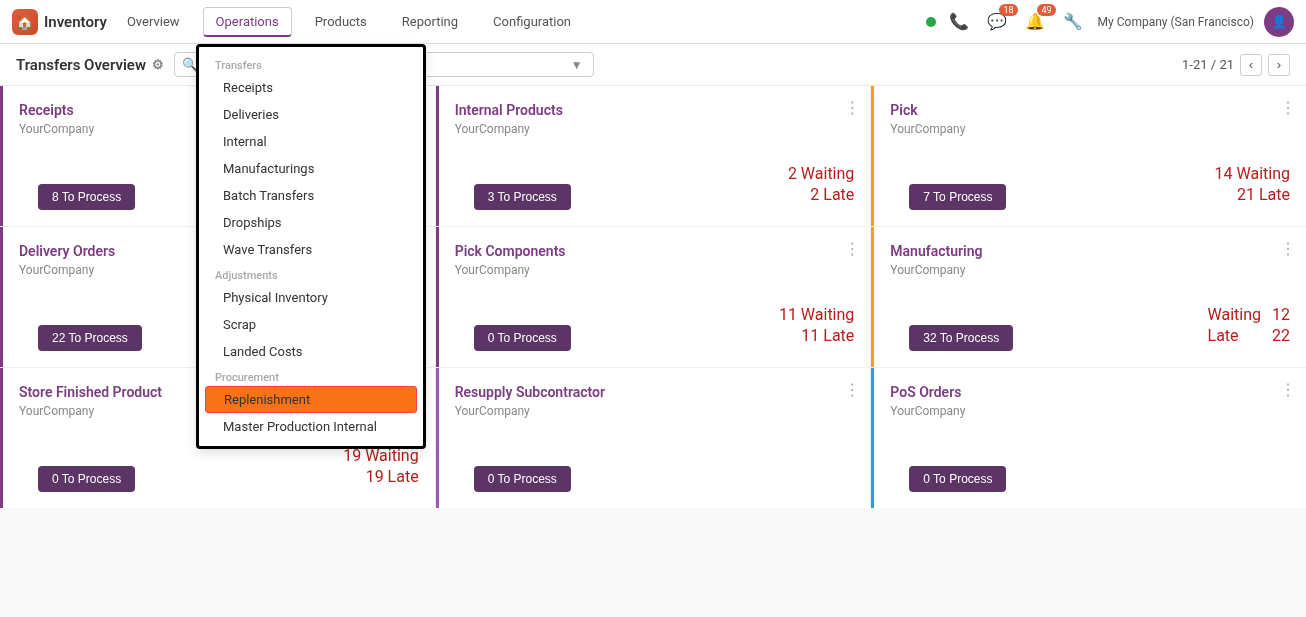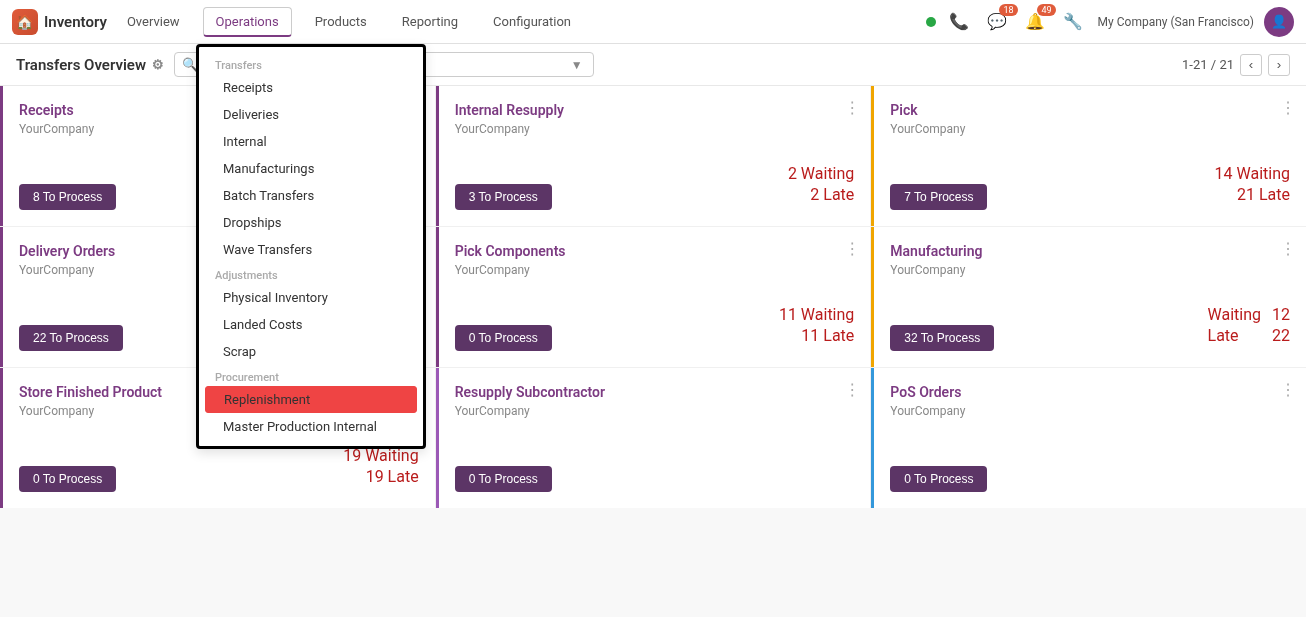--- a/index.html
+++ b/index.html
@@ -100,20 +100,21 @@
     .card.pos { border-left-color: #3498db; }
 
     .card-title {
       font-size: 14px; font-weight: 600; color: #7c3b82; cursor: pointer;
     }
     .card-subtitle { font-size: 12px; color: #888; margin-bottom: 6px; }
     .card-btn {
       background: #5c3566; color: #fff; border: none; border-radius: 4px;
       padding: 6px 14px; font-size: 12px; cursor: pointer; display: inline-block; width: fit-content;
       margin-top: 4px;
+      margin-left: 19px;
     }
     .card-stats {
       margin-left: auto; text-align: right; font-size: 16px; color: #b91c1c;
       position: absolute; right: 16px; bottom: 20px;
     }
     .card-stats .stat-row { margin-bottom: 2px; }
     .card-kebab {
       position: absolute; right: 10px; top: 12px; cursor: pointer; color: #aaa; font-size: 16px;
     }
     .card-body { flex: 1; display: flex; align-items: flex-end; }
@@ -128,21 +129,21 @@
       background: #fff; border: 3px solid #000000; box-shadow: 0 4px 12px rgba(0,0,0,0.12);
       border-radius: 4px; min-width: 230px; z-index: 300; padding: 6px 0;
     }
     .dropdown-section-label {
       padding: 6px 16px 2px; font-size: 11px; color: #aaa; text-transform: none; font-weight: 500;
     }
     .dropdown-item {
       padding: 6px 24px; font-size: 13px; color: #333; cursor: pointer;
     }
     .dropdown-item.highlighted {
-      background: #ef4444; border: 1.5px solid #e44; border-radius: 3px;
+      background: #f97316; border: 1.5px solid #e44; border-radius: 3px;
       margin: 0 6px; padding: 5px 18px;
     }
 
     
     ::-webkit-scrollbar { width: 8px; }
     ::-webkit-scrollbar-track { background: #f0f0f0; }
     ::-webkit-scrollbar-thumb { background: #ccc; border-radius: 4px; }
   </style>
 </head>
 <body>
@@ -200,21 +201,21 @@
       <div class="card-kebab">⋮</div>
       <div class="card-title">Receipts</div>
       <div class="card-subtitle">YourCompany</div>
       <div class="card-body">
         <button class="card-btn">8 To Process</button>
       </div>
     </div>
 
     <div class="card internal">
       <div class="card-kebab">⋮</div>
-      <div class="card-title">Internal Resupply</div>
+      <div class="card-title">Internal Products</div>
       <div class="card-subtitle">YourCompany</div>
       <div class="card-body">
         <button class="card-btn">3 To Process</button>
         <div class="card-stats">
           <div class="stat-row">2 Waiting</div>
           <div class="stat-row">2 Late</div>
         </div>
       </div>
     </div>
 
@@ -313,21 +314,21 @@
     <div class="dropdown-item">Receipts</div>
     <div class="dropdown-item">Deliveries</div>
     <div class="dropdown-item">Internal</div>
     <div class="dropdown-item">Manufacturings</div>
     <div class="dropdown-item">Batch Transfers</div>
     <div class="dropdown-item">Dropships</div>
     <div class="dropdown-item">Wave Transfers</div>
 
     <div class="dropdown-section-label">Adjustments</div>
     <div class="dropdown-item">Physical Inventory</div>
+    <div class="dropdown-item">Scrap</div>
     <div class="dropdown-item">Landed Costs</div>
-    <div class="dropdown-item">Scrap</div>
 
     <div class="dropdown-section-label">Procurement</div>
     <div class="dropdown-item highlighted">Replenishment</div>
     <div class="dropdown-item">Master Production Internal</div>
 
   </div>
 </div>
 
 </body></html>

